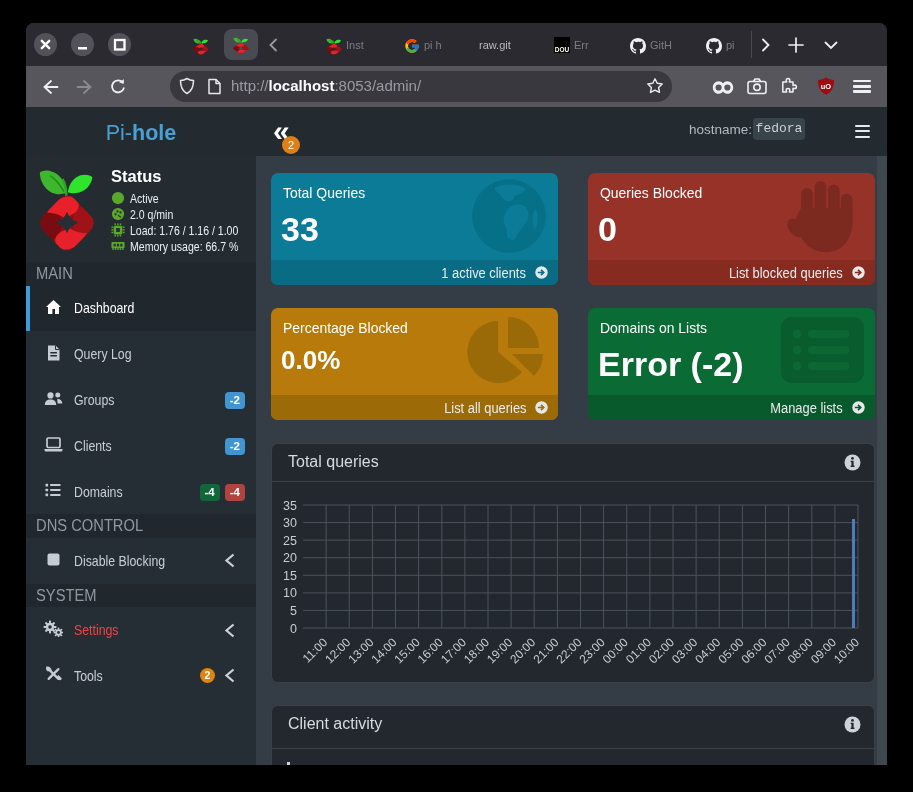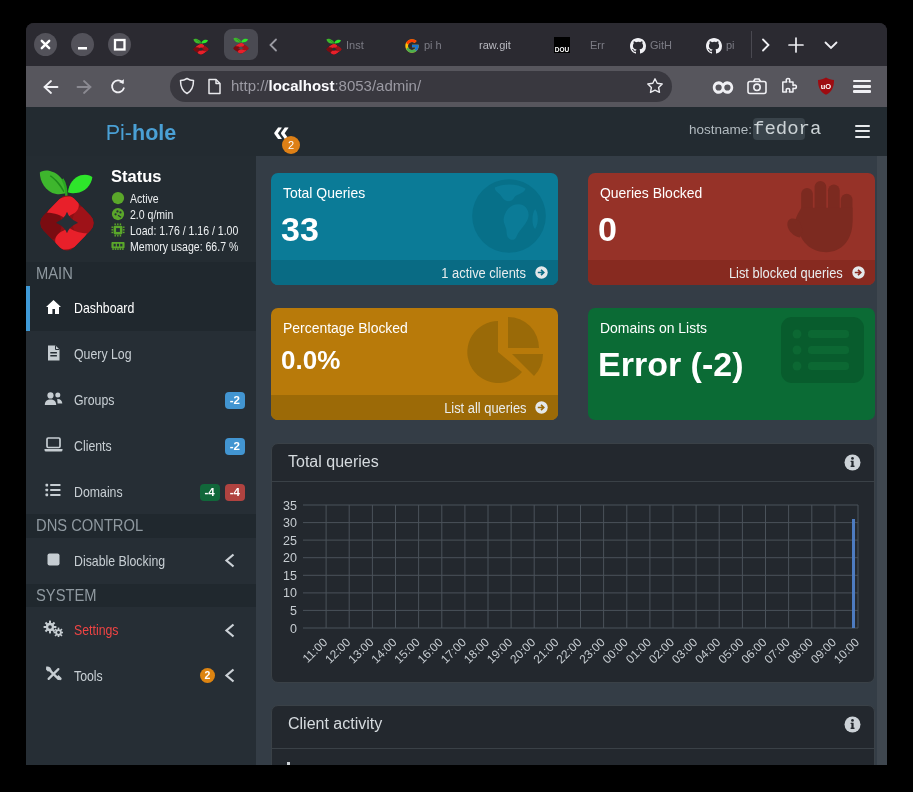--- a/index.html
+++ b/index.html
@@ -115,21 +115,21 @@
 <div class="tabttl" style="left:320px;width:40px;">Inst</div>
 <svg width="16" height="16" viewBox="0 0 48 48" style="position:absolute;left:378px;top:15px;">
 <path fill="#FFC107" d="M43.6 20H42V20H24v8h11.3C33.7 32.7 29.2 36 24 36c-6.6 0-12-5.4-12-12s5.4-12 12-12c3.1 0 5.9 1.2 8 3l5.7-5.7C34.5 6.1 29.5 4 24 4 13 4 4 13 4 24s9 20 20 20 20-9 20-20c0-1.3-.1-2.7-.4-4z"></path>
 <path fill="#FF3D00" d="M6.3 14.7l6.6 4.8C14.7 15.1 19 12 24 12c3.1 0 5.9 1.2 8 3l5.7-5.7C34.5 6.1 29.5 4 24 4 16.3 4 9.7 8.3 6.3 14.7z"></path>
 <path fill="#4CAF50" d="M24 44c5.2 0 10-2 13.6-5.2l-6.3-5.3C29.2 35.1 26.7 36 24 36c-5.2 0-9.6-3.3-11.3-8l-6.5 5C9.5 39.6 16.2 44 24 44z"></path>
 <path fill="#1976D2" d="M43.6 20H42V20H24v8h11.3c-.8 2.2-2.2 4.2-4.1 5.5l6.3 5.3C41.4 34.9 44 29.9 44 24c0-1.3-.1-2.7-.4-4z"></path>
 </svg>
 <div class="tabttl" style="left:398px;width:40px;">pi h</div>
 <div class="tabttl" style="left:453px;width:46px;color:#b9b9c0;">raw.git</div>
 <div class="abs" style="left:528px;top:14px;width:16px;height:16px;background:#000;color:#fff;font-size:6.5px;font-weight:bold;text-align:center;line-height:25px;">DOU</div>
-<div class="tabttl" style="left:564px;width:40px;">Err</div>
+<div class="tabttl" style="left:548px;width:40px;">Err</div>
 <svg width="16" height="16" viewBox="0 0 16 16" style="position:absolute;left:604px;top:15px;">
 <path fill="#f0f0f4" d="M8 0C3.58 0 0 3.58 0 8c0 3.54 2.29 6.53 5.47 7.59.4.07.55-.17.55-.38 0-.19-.01-.82-.01-1.49-2.01.37-2.53-.49-2.69-.94-.09-.23-.48-.94-.82-1.13-.28-.15-.68-.52-.01-.53.63-.01 1.08.58 1.23.82.72 1.21 1.87.87 2.33.66.07-.52.28-.87.51-1.07-1.78-.2-3.64-.89-3.64-3.95 0-.87.31-1.59.82-2.15-.08-.2-.36-1.02.08-2.12 0 0 .67-.21 2.2.82a7.5 7.5 0 0 1 2-.27c.68 0 1.36.09 2 .27 1.53-1.04 2.2-.82 2.2-.82.44 1.1.16 1.92.08 2.12.51.56.82 1.27.82 2.15 0 3.07-1.87 3.75-3.65 3.95.29.25.54.73.54 1.48 0 1.07-.01 1.93-.01 2.2 0 .21.15.46.55.38A8.01 8.01 0 0 0 16 8c0-4.42-3.58-8-8-8z"></path>
 </svg>
 <div class="tabttl" style="left:624px;width:40px;">GitH</div>
 <svg width="16" height="16" viewBox="0 0 16 16" style="position:absolute;left:680px;top:15px;">
 <path fill="#f0f0f4" d="M8 0C3.58 0 0 3.58 0 8c0 3.54 2.29 6.53 5.47 7.59.4.07.55-.17.55-.38 0-.19-.01-.82-.01-1.49-2.01.37-2.53-.49-2.69-.94-.09-.23-.48-.94-.82-1.13-.28-.15-.68-.52-.01-.53.63-.01 1.08.58 1.23.82.72 1.21 1.87.87 2.33.66.07-.52.28-.87.51-1.07-1.78-.2-3.64-.89-3.64-3.95 0-.87.31-1.59.82-2.15-.08-.2-.36-1.02.08-2.12 0 0 .67-.21 2.2.82a7.5 7.5 0 0 1 2-.27c.68 0 1.36.09 2 .27 1.53-1.04 2.2-.82 2.2-.82.44 1.1.16 1.92.08 2.12.51.56.82 1.27.82 2.15 0 3.07-1.87 3.75-3.65 3.95.29.25.54.73.54 1.48 0 1.07-.01 1.93-.01 2.2 0 .21.15.46.55.38A8.01 8.01 0 0 0 16 8c0-4.42-3.58-8-8-8z"></path>
 </svg>
 <div class="tabttl" style="left:700px;width:20px;">pi</div>
 <div class="abs" style="left:725px;top:8px;width:1px;height:27px;background:#4a4951;"></div>
 <svg width="16" height="16" viewBox="0 0 16 16" style="position:absolute;left:731px;top:14px;">
@@ -184,21 +184,21 @@
 <div class="abs" style="left:827px;top:14.0px;width:18px;height:2.4px;background:#f0f0f4;border-radius:1px;"></div>
 <div class="abs" style="left:827px;top:19.2px;width:18px;height:2.4px;background:#f0f0f4;border-radius:1px;"></div>
 <div class="abs" style="left:827px;top:24.4px;width:18px;height:2.4px;background:#f0f0f4;border-radius:1px;"></div>
 </div>
 <div id="page">
 <div id="topnav">
 <div class="abs" style="left:0;top:0;width:230px;height:49px;text-align:center;line-height:53px;font-size:21.5px;color:#4aa0d5;">Pi-<b>hole</b></div>
 <div class="abs" style="left:247px;top:7px;font-size:30px;color:#fff;font-weight:bold;">«</div>
 <div class="abs" style="left:256px;top:28.5px;width:18px;height:18px;border-radius:50%;background:#de8016;color:#fff;font-size:11px;text-align:center;line-height:18px;">2</div>
 <div class="abs" style="left:663px;top:15px;font-size:13.5px;color:#b2bbc0;">hostname:</div>
-<div class="abs" style="left:727px;top:11px;width:52px;height:22px;background:#39434a;border-radius:4px;color:#ccd3d6;font-family:'Liberation Mono',monospace;font-size:19px;text-align:center;line-height:22px;">fedora</div>
+<div class="abs" style="left:727px;top:11px;width:52px;height:22px;background:#39434a;border-radius:4px;color:#ccd3d6;font-family:'Liberation Mono',monospace;font-size:13px;text-align:center;line-height:22px;">fedora</div>
 <div class="abs" style="left:829px;top:17.5px;width:15px;height:2.4px;background:#e7eaec;border-radius:1px;"></div>
 <div class="abs" style="left:829px;top:23.1px;width:15px;height:2.4px;background:#e7eaec;border-radius:1px;"></div>
 <div class="abs" style="left:829px;top:28.7px;width:15px;height:2.4px;background:#e7eaec;border-radius:1px;"></div>
 </div>
 <div id="sidebar">
 <div class="abs" style="left:0;top:0;width:230px;height:106px;background:#242c32;">
 <svg width="58" height="86" viewBox="0 0 64 92" preserveAspectRatio="none" style="position:absolute;left:12px;top:10px;">
 <defs>
               <clipPath id="bc4">
                 <rect x="8" y="37" width="48" height="48" rx="11" transform="rotate(45 32 61)"></rect>
@@ -429,20 +429,27 @@
 <circle cx="16" cy="17" r="4.5"></circle>
             <circle cx="16" cy="33" r="4.5"></circle>
             <circle cx="16" cy="49" r="4.5"></circle>
 <rect x="27" y="13" width="41" height="8" rx="3.5"></rect>
 <rect x="27" y="29" width="41" height="8" rx="3.5"></rect>
 <rect x="27" y="45" width="41" height="8" rx="3.5"></rect>
 </g>
         </svg>
         <div class="ttl">Domains on Lists</div>
         <div class="num" style="font-size:34px;">Error (-2)</div>
+        <div class="foot" style="background:#085a2c;">
+          <span style="position:absolute;right:32px;transform:scaleX(0.92);transform-origin:right center;white-space:nowrap;">Manage lists</span>
+          <svg width="13" height="13" viewBox="0 0 13 13" style="position:absolute;right:10px;top:6px;">
+<circle cx="6.5" cy="6.5" r="6.2" fill="#e4e8ea"></circle>
+<path d="M2.8 6.5 h6 M6 3.8 L8.8 6.5 L6 9.2" stroke="#085a2c" stroke-width="1.6" fill="none"></path>
+          </svg>
+        </div>
       </div>
 <div class="panel" style="top:336px;height:240px;">
 <div class="ptitle">Total queries</div>
 <div class="pinfo"><svg width="17" height="17" viewBox="0 0 17 17">
 <circle cx="8.5" cy="8.5" r="8" fill="#ccd2d7"></circle>
 <rect x="7.4" y="6.8" width="2.2" height="6" fill="#23282e"></rect>
 <circle cx="8.5" cy="4.4" r="1.35" fill="#23282e"></circle>
 <rect x="6.6" y="11.6" width="3.9" height="1.4" fill="#23282e"></rect>
 <rect x="6.6" y="6.8" width="1.6" height="1.2" fill="#23282e"></rect>
 </svg></div>

